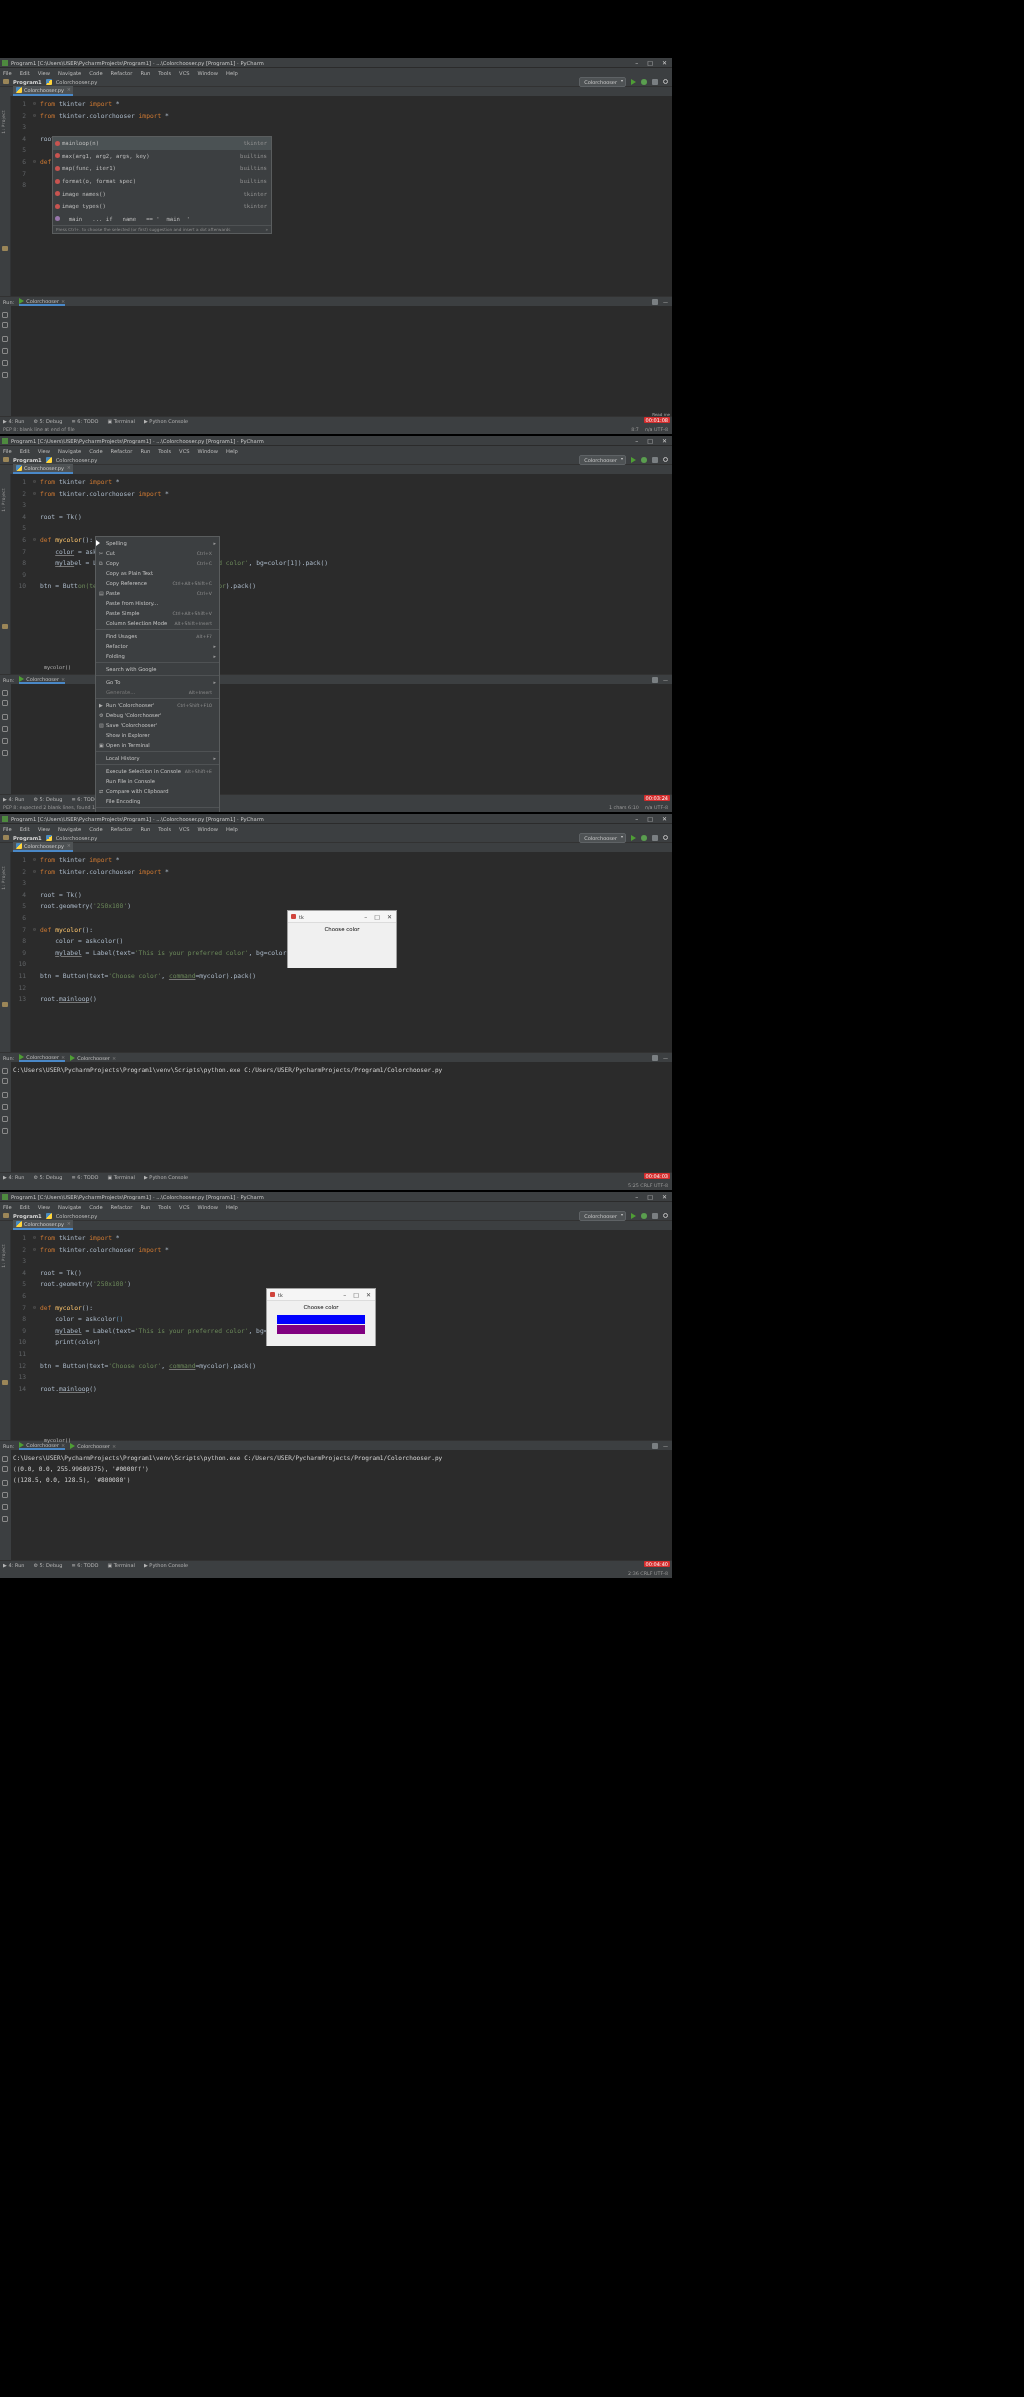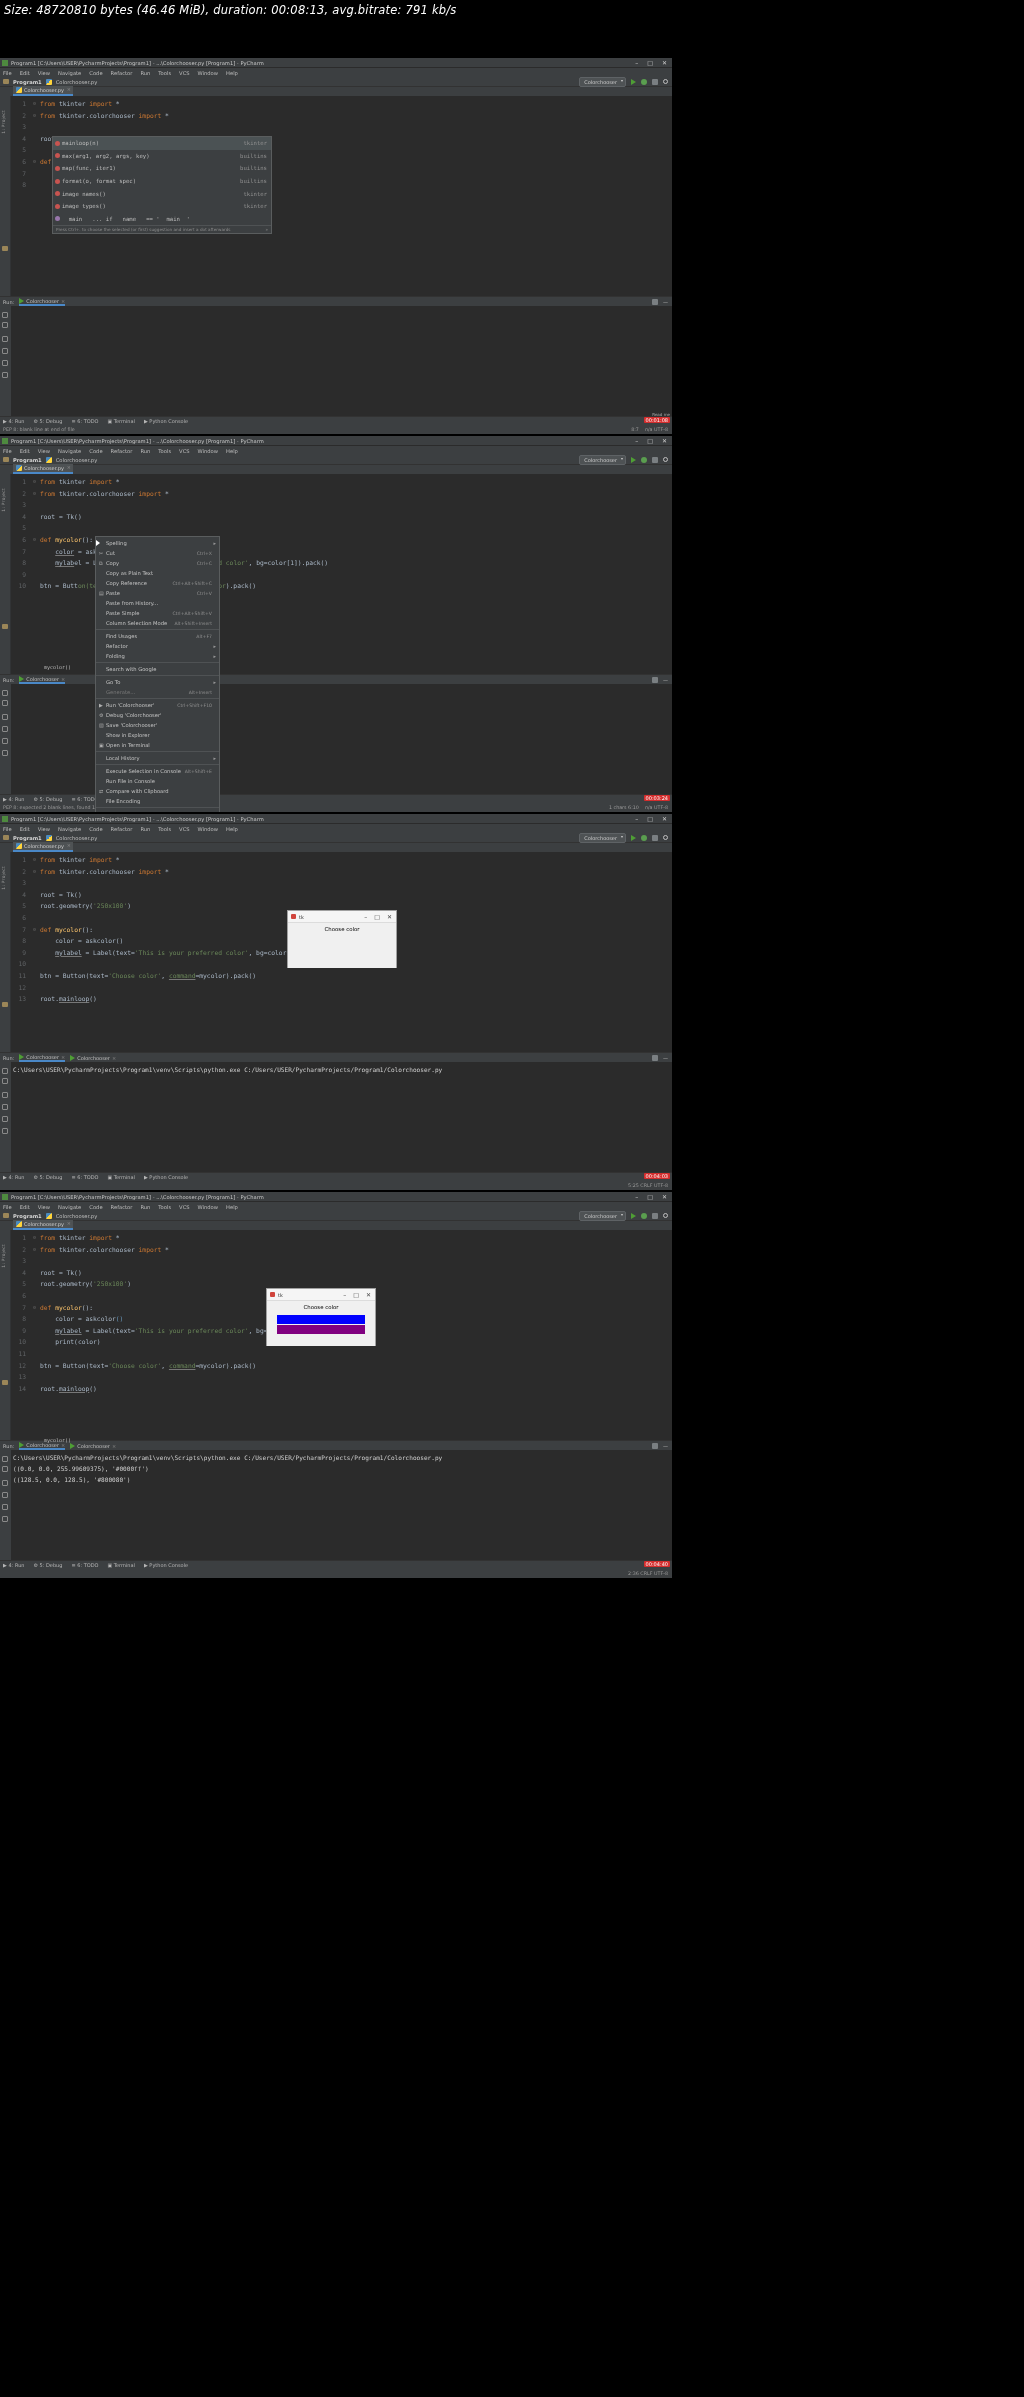--- a/index.html
+++ b/index.html
@@ -187,21 +187,20 @@
   .tklabel{ text-align:center; font-size:5.4px; color:#000; padding-top:3px;}
   .swatch{ position:absolute; left:10px; right:10px; height:9px; }
 
   .mouse{ position:absolute; width:0;height:0; z-index:80;
     border-left:4px solid #fff; border-bottom:3px solid transparent; border-top:3px solid transparent;}
 </style>
 </head>
 <body>
 
 <div class="vinfo">
-  <div>Size: 48720810 bytes (46.46 MiB), duration: 00:08:13, avg.bitrate: 791 kb/s</div>
 </div>
 
 <div class="pc" id="p1" style="top:58px;height:376px;">
   <div class="pc-title">
     <div class="tico"></div>
     <div class="ttxt">Program1 [C:\Users\USER\PycharmProjects\Program1] - ...\Colorchooser.py [Program1] - PyCharm</div>
     <div class="wbtns">
       <span>–</span>
       <span>□</span>
       <span>✕</span>

